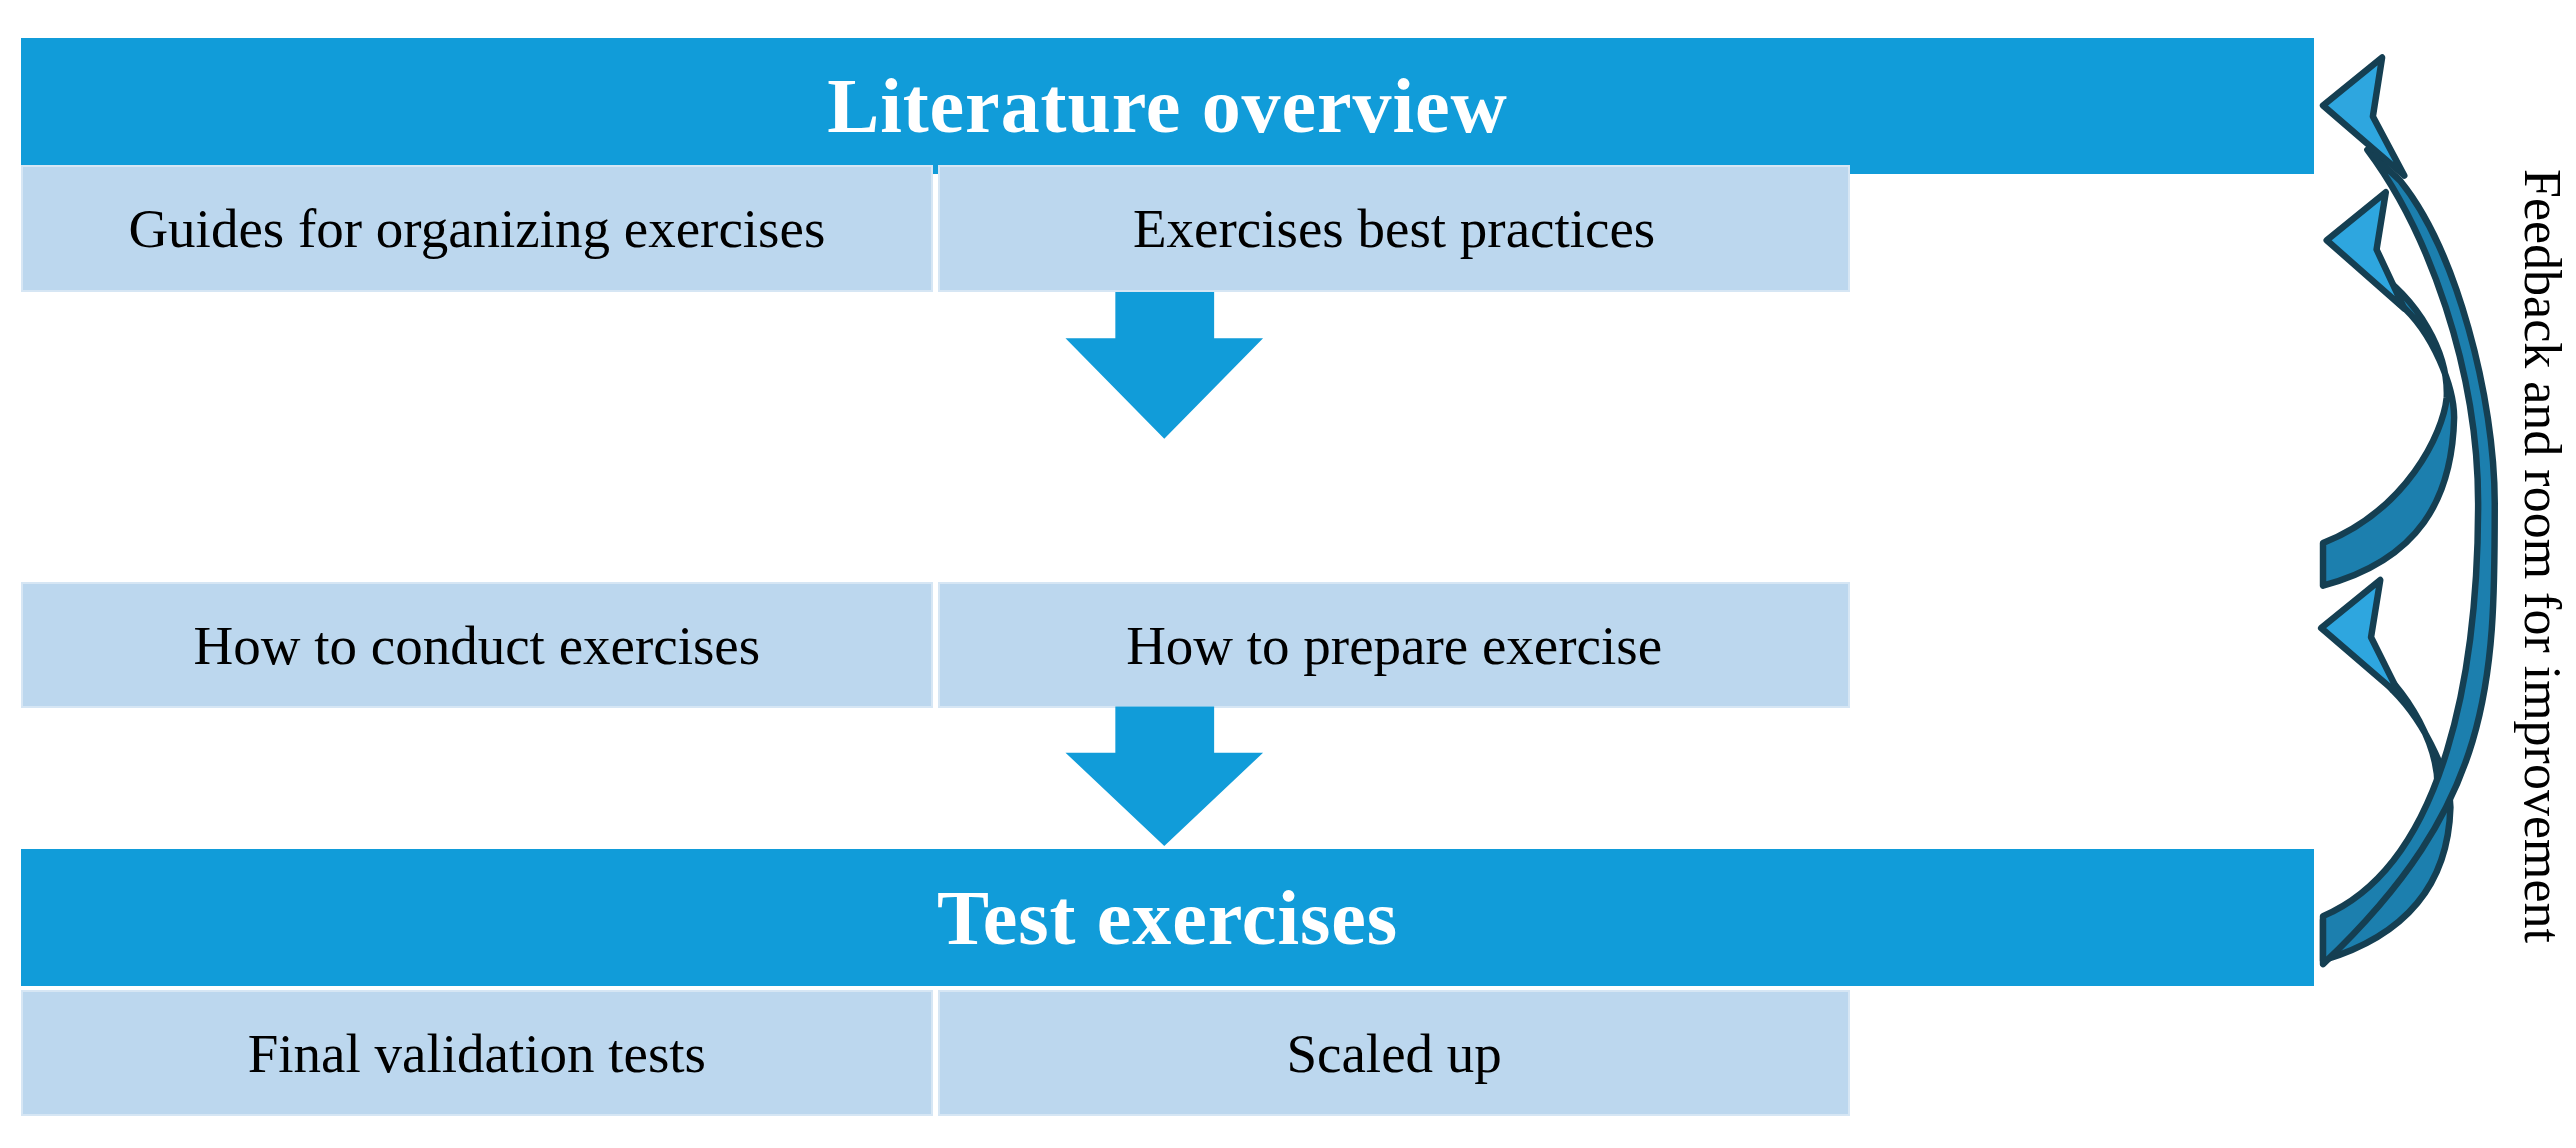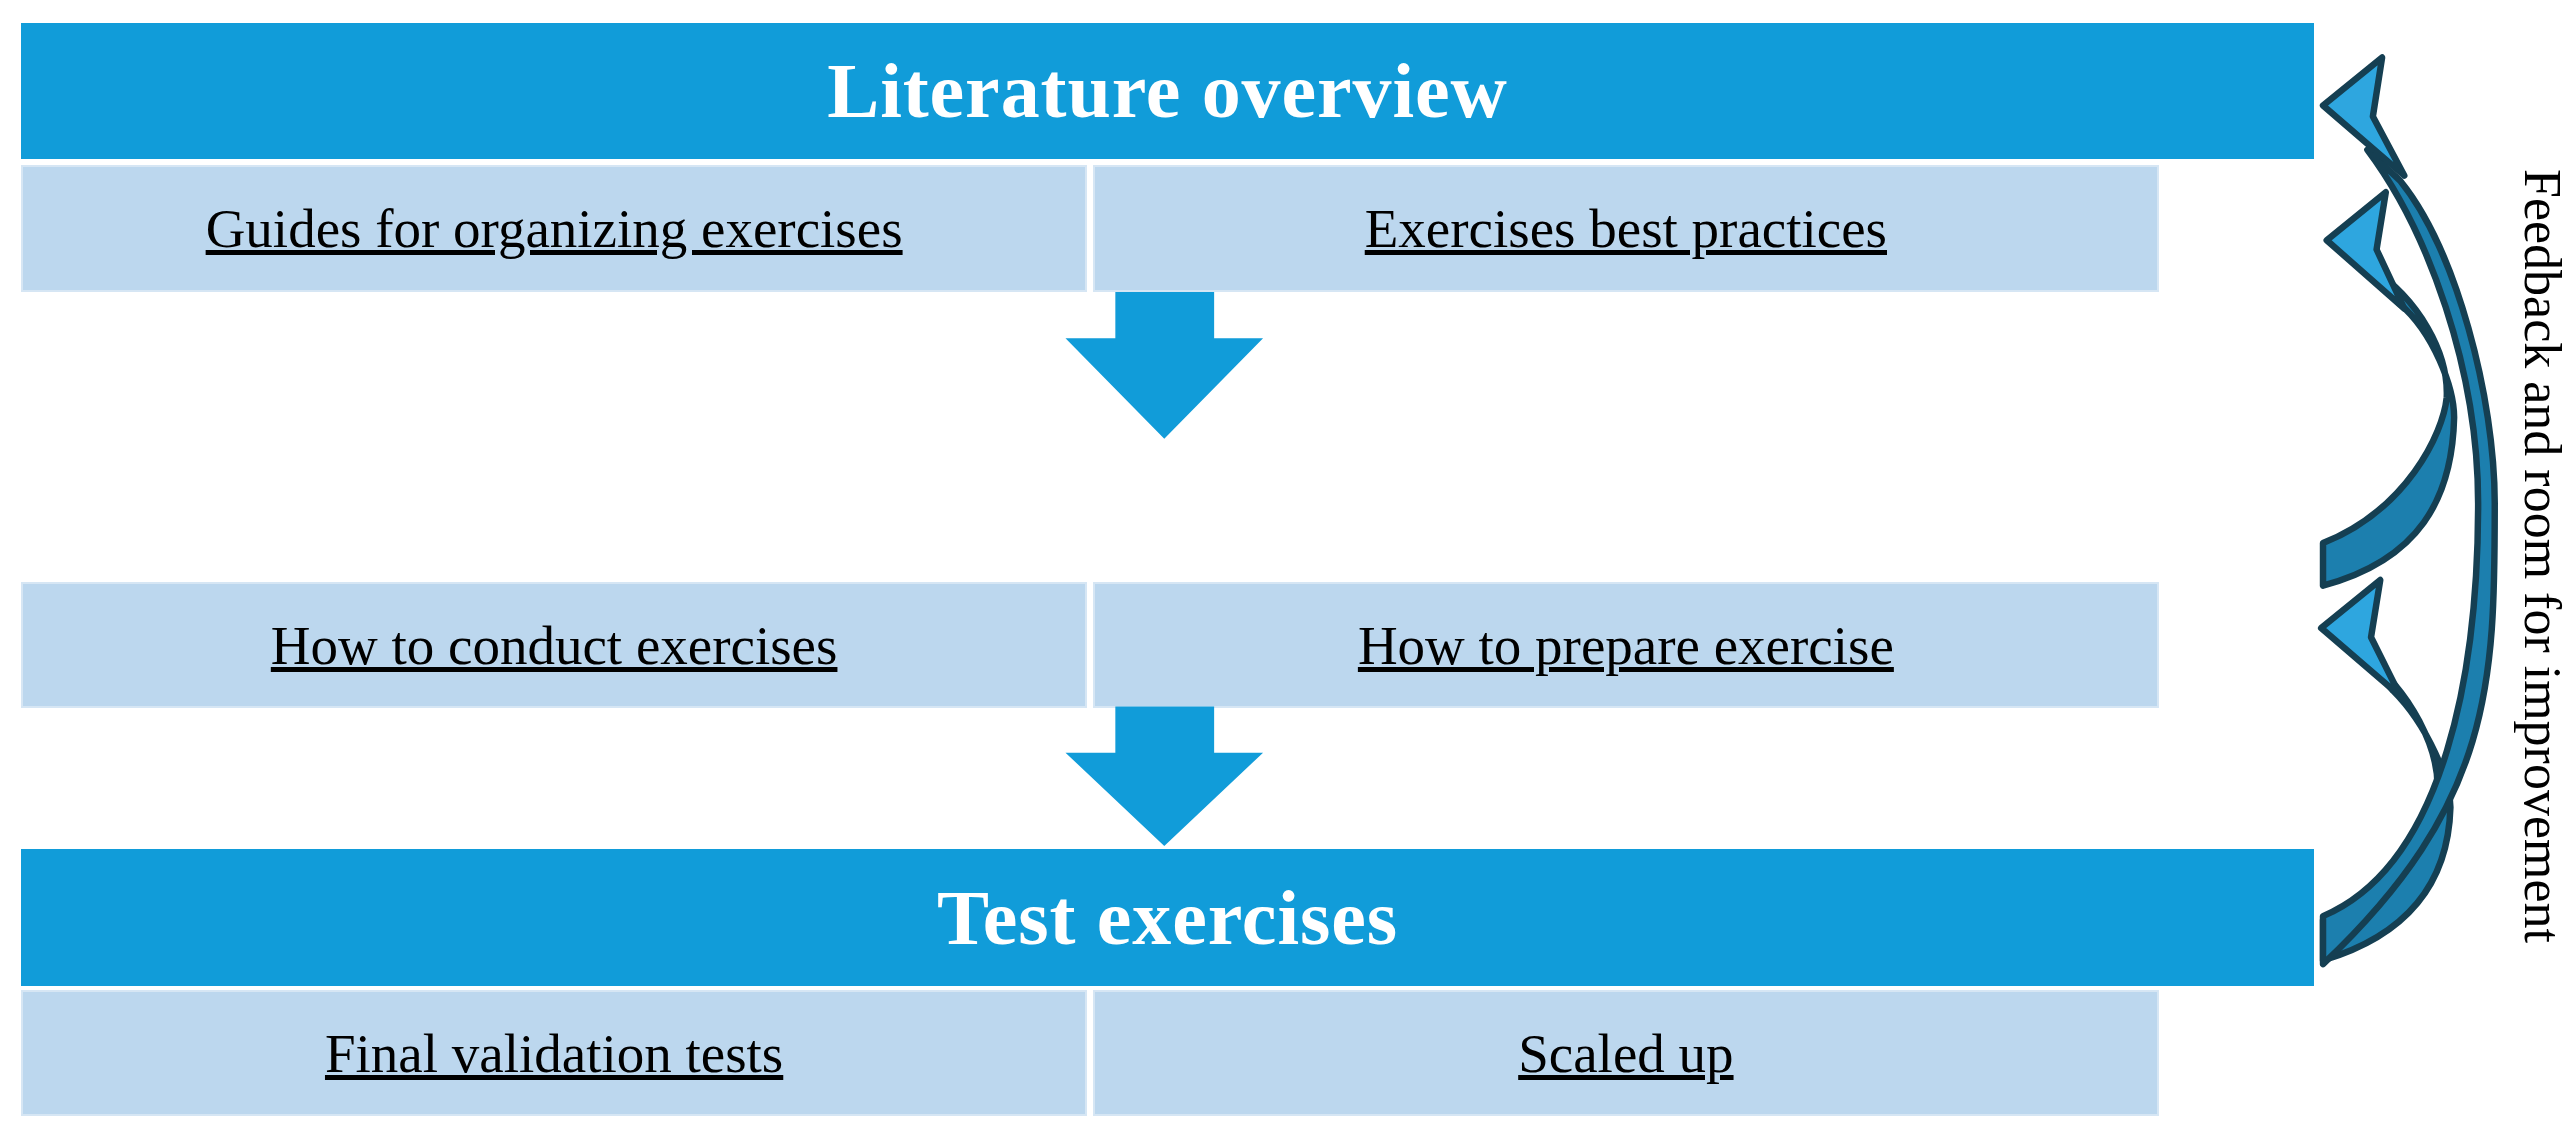--- a/index.html
+++ b/index.html
@@ -12,22 +12,22 @@
   }
   .band-header{
     position:absolute;left:21px;width:2293px;
     background:var(--header_blue);
     color:var(--header_text_color);
     display:flex;align-items:center;justify-content:center;
     font-size:78px;font-weight:bold;
     letter-spacing:0.9px;
   }
   .cell-row{
-    position:absolute;left:21px;width:2138px;
-    display:flex;gap:5.5px;text-decoration:underline;
+    position:absolute;left:21px;width:1829px;
+    display:flex;gap:5.5px;
   }
   .cell{
     flex:1;
     background:var(--cell_blue);
     border:2.8px solid var(--cell_border);
     color:var(--cell_text_color);
     display:flex;align-items:center;justify-content:center;
     font-size:55px;
     text-align:center;
   }
@@ -54,21 +54,21 @@
     font-size:52px;color:var(--side_label_color);
     text-align:center;
     white-space:nowrap;
   }
 </style>
 </head>
 <body>
 
 <div id="stage">
 
-  <div class="band-header" style="top:23px;height:136px;">
+  <div class="band-header" style="top:38px;height:136px;">
     <span>Literature overview</span>
   </div>
   <div class="cell-row" style="top:165px;height:127px;">
     <div class="cell">
       <span>Guides for organizing exercises</span>
     </div>
     <div class="cell">
       <span>Exercises best practices</span>
     </div>
   </div>

